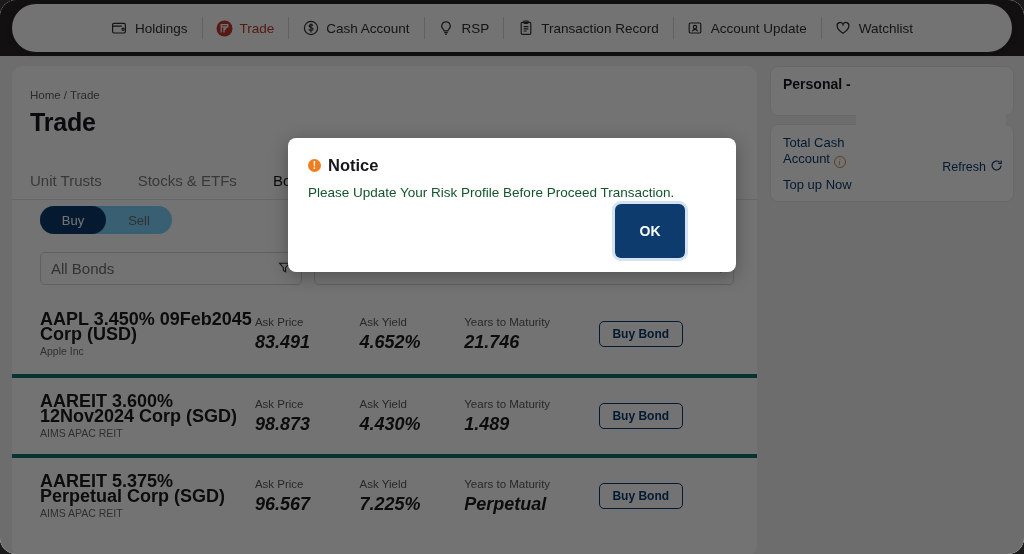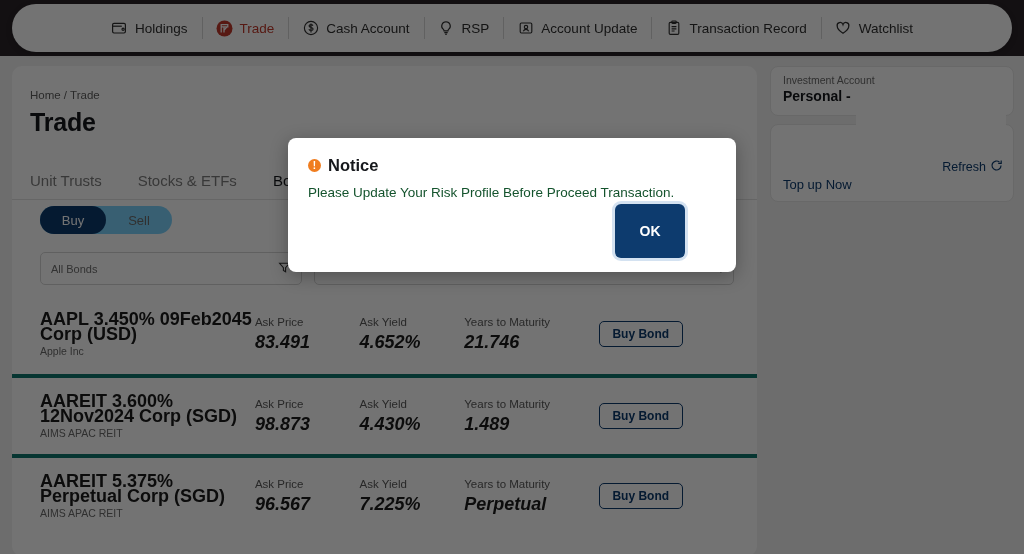--- a/index.html
+++ b/index.html
@@ -11,20 +11,21 @@
     font-family: "Liberation Sans", sans-serif;
     background: #1a1a1a;
   }
 
   #screen {
     position: relative;
     width: 1024px;
     height: 554px;
     background: #ffffff;
     overflow: hidden;
+    border-radius: 16px;
   }
 
   
   .page-bg {
     position: absolute;
     inset: 0;
     background: #f2f2f2;
   }
 
   
@@ -151,21 +152,21 @@
   
   .filter-box {
     position: absolute;
     left: 28px; top: 186px;
     width: 262px; height: 33px;
     border: 1px solid #d6d6d6;
     border-radius: 5px;
     display: flex;
     align-items: center;
     padding: 12px 10px;
-    font-size: 11px;
+    font-size: 15px;
     color: #6f6f6f;
     background: #fff;
     cursor: pointer;
   }
   .filter-box .lbl { flex: 1; }
 
   .search-box {
     position: absolute;
     left: 302px; top: 186px;
     width: 420px; height: 33px;
@@ -426,37 +427,37 @@
           <path d="M8 1.7a4.3 4.3 0 0 0-2.6 7.7c.4.4.6.9.6 1.4h4c0-.5.2-1 .6-1.4A4.3 4.3 0 0 0 8 1.7z"></path>
           <path d="M6.3 12.6h3.4M7 14.2h2"></path>
         </svg>
       </span>
       <span>RSP</span>
     </div>
 
     <div class="nav-item">
       <span class="nav-ico">
         <svg width="16" height="16" viewBox="0 0 16 16" fill="none" stroke="#2f2f2f" stroke-width="1.15">
+          <rect x="3.2" y="2.4" width="9.6" height="12" rx="1.2"></rect>
+          <rect x="5.8" y="1" width="4.4" height="2.4" rx="0.8"></rect>
+          <path d="M5.6 6.6h4.8M5.6 8.8h4.8M5.6 11h3"></path>
+        </svg>
+      </span>
+      <span>Transaction Record</span>
+    </div>
+
+    <div class="nav-item">
+      <span class="nav-ico">
+        <svg width="16" height="16" viewBox="0 0 16 16" fill="none" stroke="#2f2f2f" stroke-width="1.15">
           <rect x="2.2" y="3" width="11.6" height="10" rx="1.2"></rect>
           <circle cx="8" cy="7.1" r="1.7"></circle>
           <path d="M5.3 11.2c.6-1.3 1.6-1.9 2.7-1.9s2.1.6 2.7 1.9"></path>
         </svg>
       </span>
       <span>Account Update</span>
-    </div>
-
-    <div class="nav-item">
-      <span class="nav-ico">
-        <svg width="16" height="16" viewBox="0 0 16 16" fill="none" stroke="#2f2f2f" stroke-width="1.15">
-          <rect x="3.2" y="2.4" width="9.6" height="12" rx="1.2"></rect>
-          <rect x="5.8" y="1" width="4.4" height="2.4" rx="0.8"></rect>
-          <path d="M5.6 6.6h4.8M5.6 8.8h4.8M5.6 11h3"></path>
-        </svg>
-      </span>
-      <span>Transaction Record</span>
     </div>
 
     <div class="nav-item">
       <span class="nav-ico">
         <svg width="16" height="16" viewBox="0 0 16 16" fill="none" stroke="#2f2f2f" stroke-width="1.25">
           <path d="M8 13.2S2.2 9.8 2.2 6.1A3 3 0 0 1 8 4.6a3 3 0 0 1 5.8 1.5c0 3.7-5.8 7.1-5.8 7.1z"></path>
         </svg>
       </span>
       <span>Watchlist</span>
     </div>
@@ -559,25 +560,28 @@
         </div>
         <div class="buy-bond-btn">Buy Bond</div>
       </div>
 
     </div>
   </div>
 
   <div class="side-panel">
 
     <div class="acct-card">
-      <div class="acct-label">Investment Account</div>
       <div class="acct-value">Personal -</div>
     </div>
 
     <div class="cash-card">
+      <div class="cash-title">
+        <span>Total Cash Account</span>
+        <span class="info-ico">i</span>
+      </div>
       <div class="topup-link">Top up Now</div>
       <div class="refresh-link">
         <span>Refresh</span>
         <span>
           <svg width="13" height="13" viewBox="0 0 13 13" fill="none" stroke="#0d3b6e" stroke-width="1.2">
             <path d="M11 6.5a4.5 4.5 0 1 1-1.5-3.35"></path>
               <path d="M11.2 1.4v3h-3"></path>
           </svg>
         </span>
       </div>

